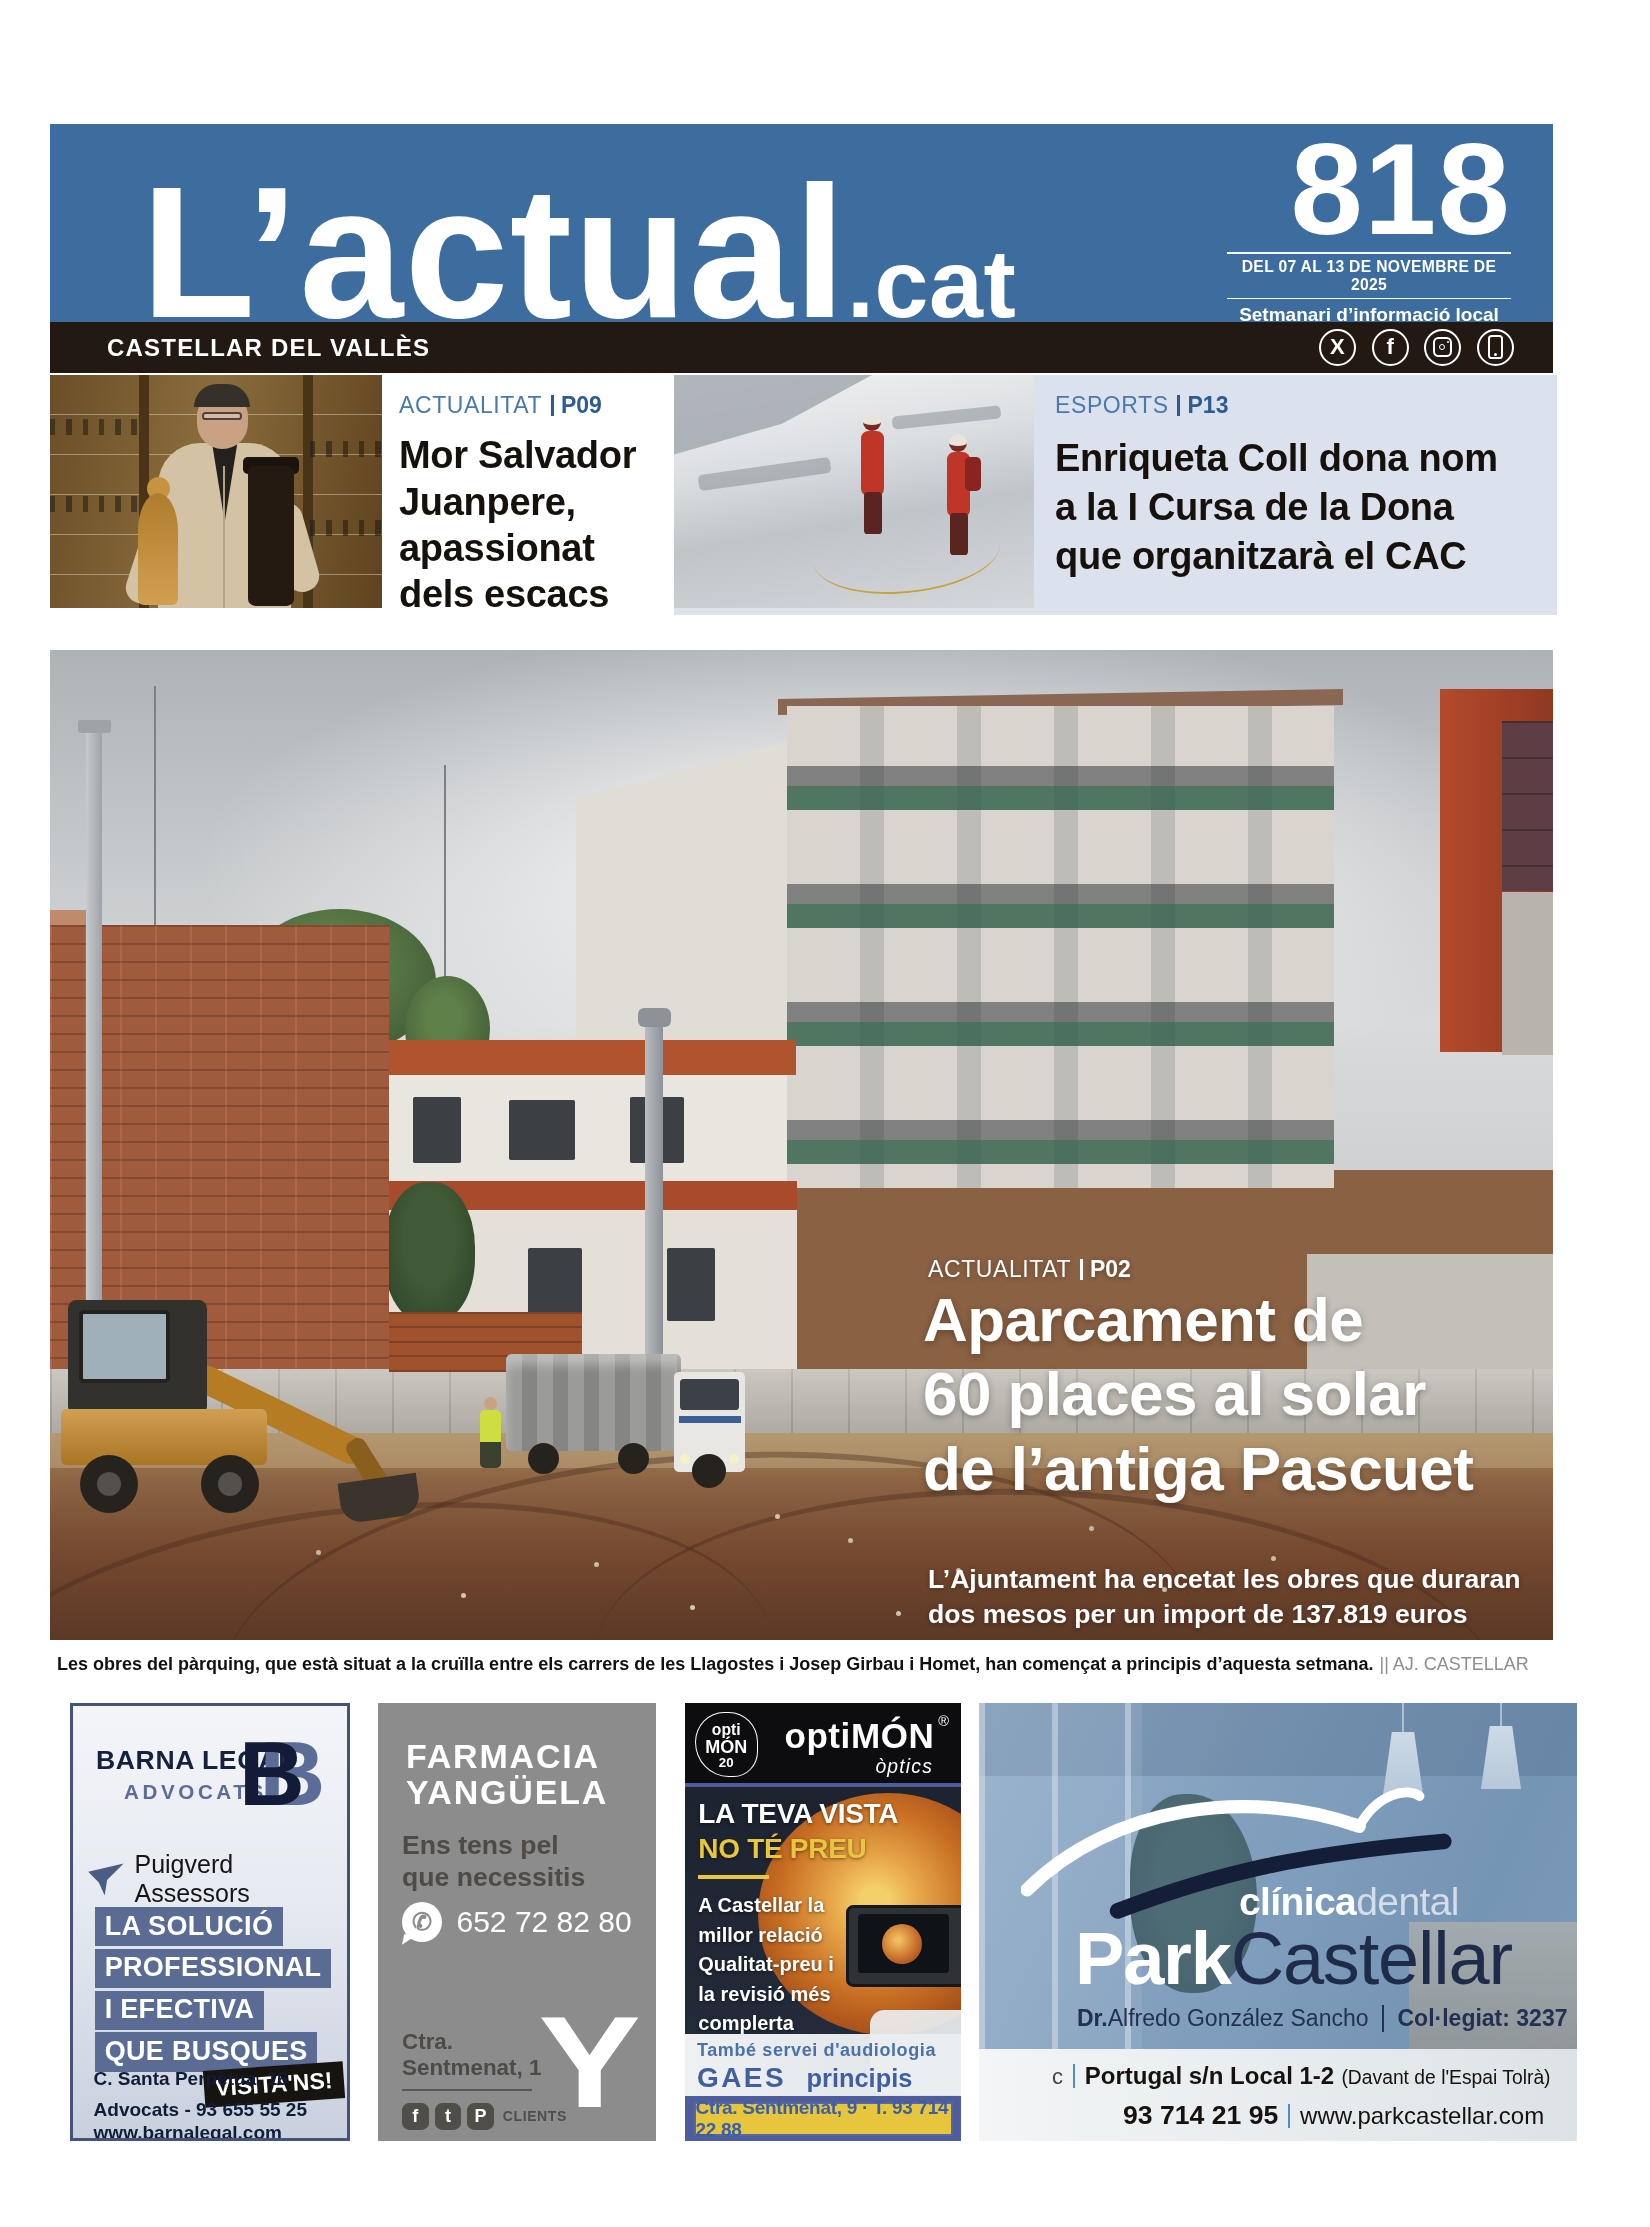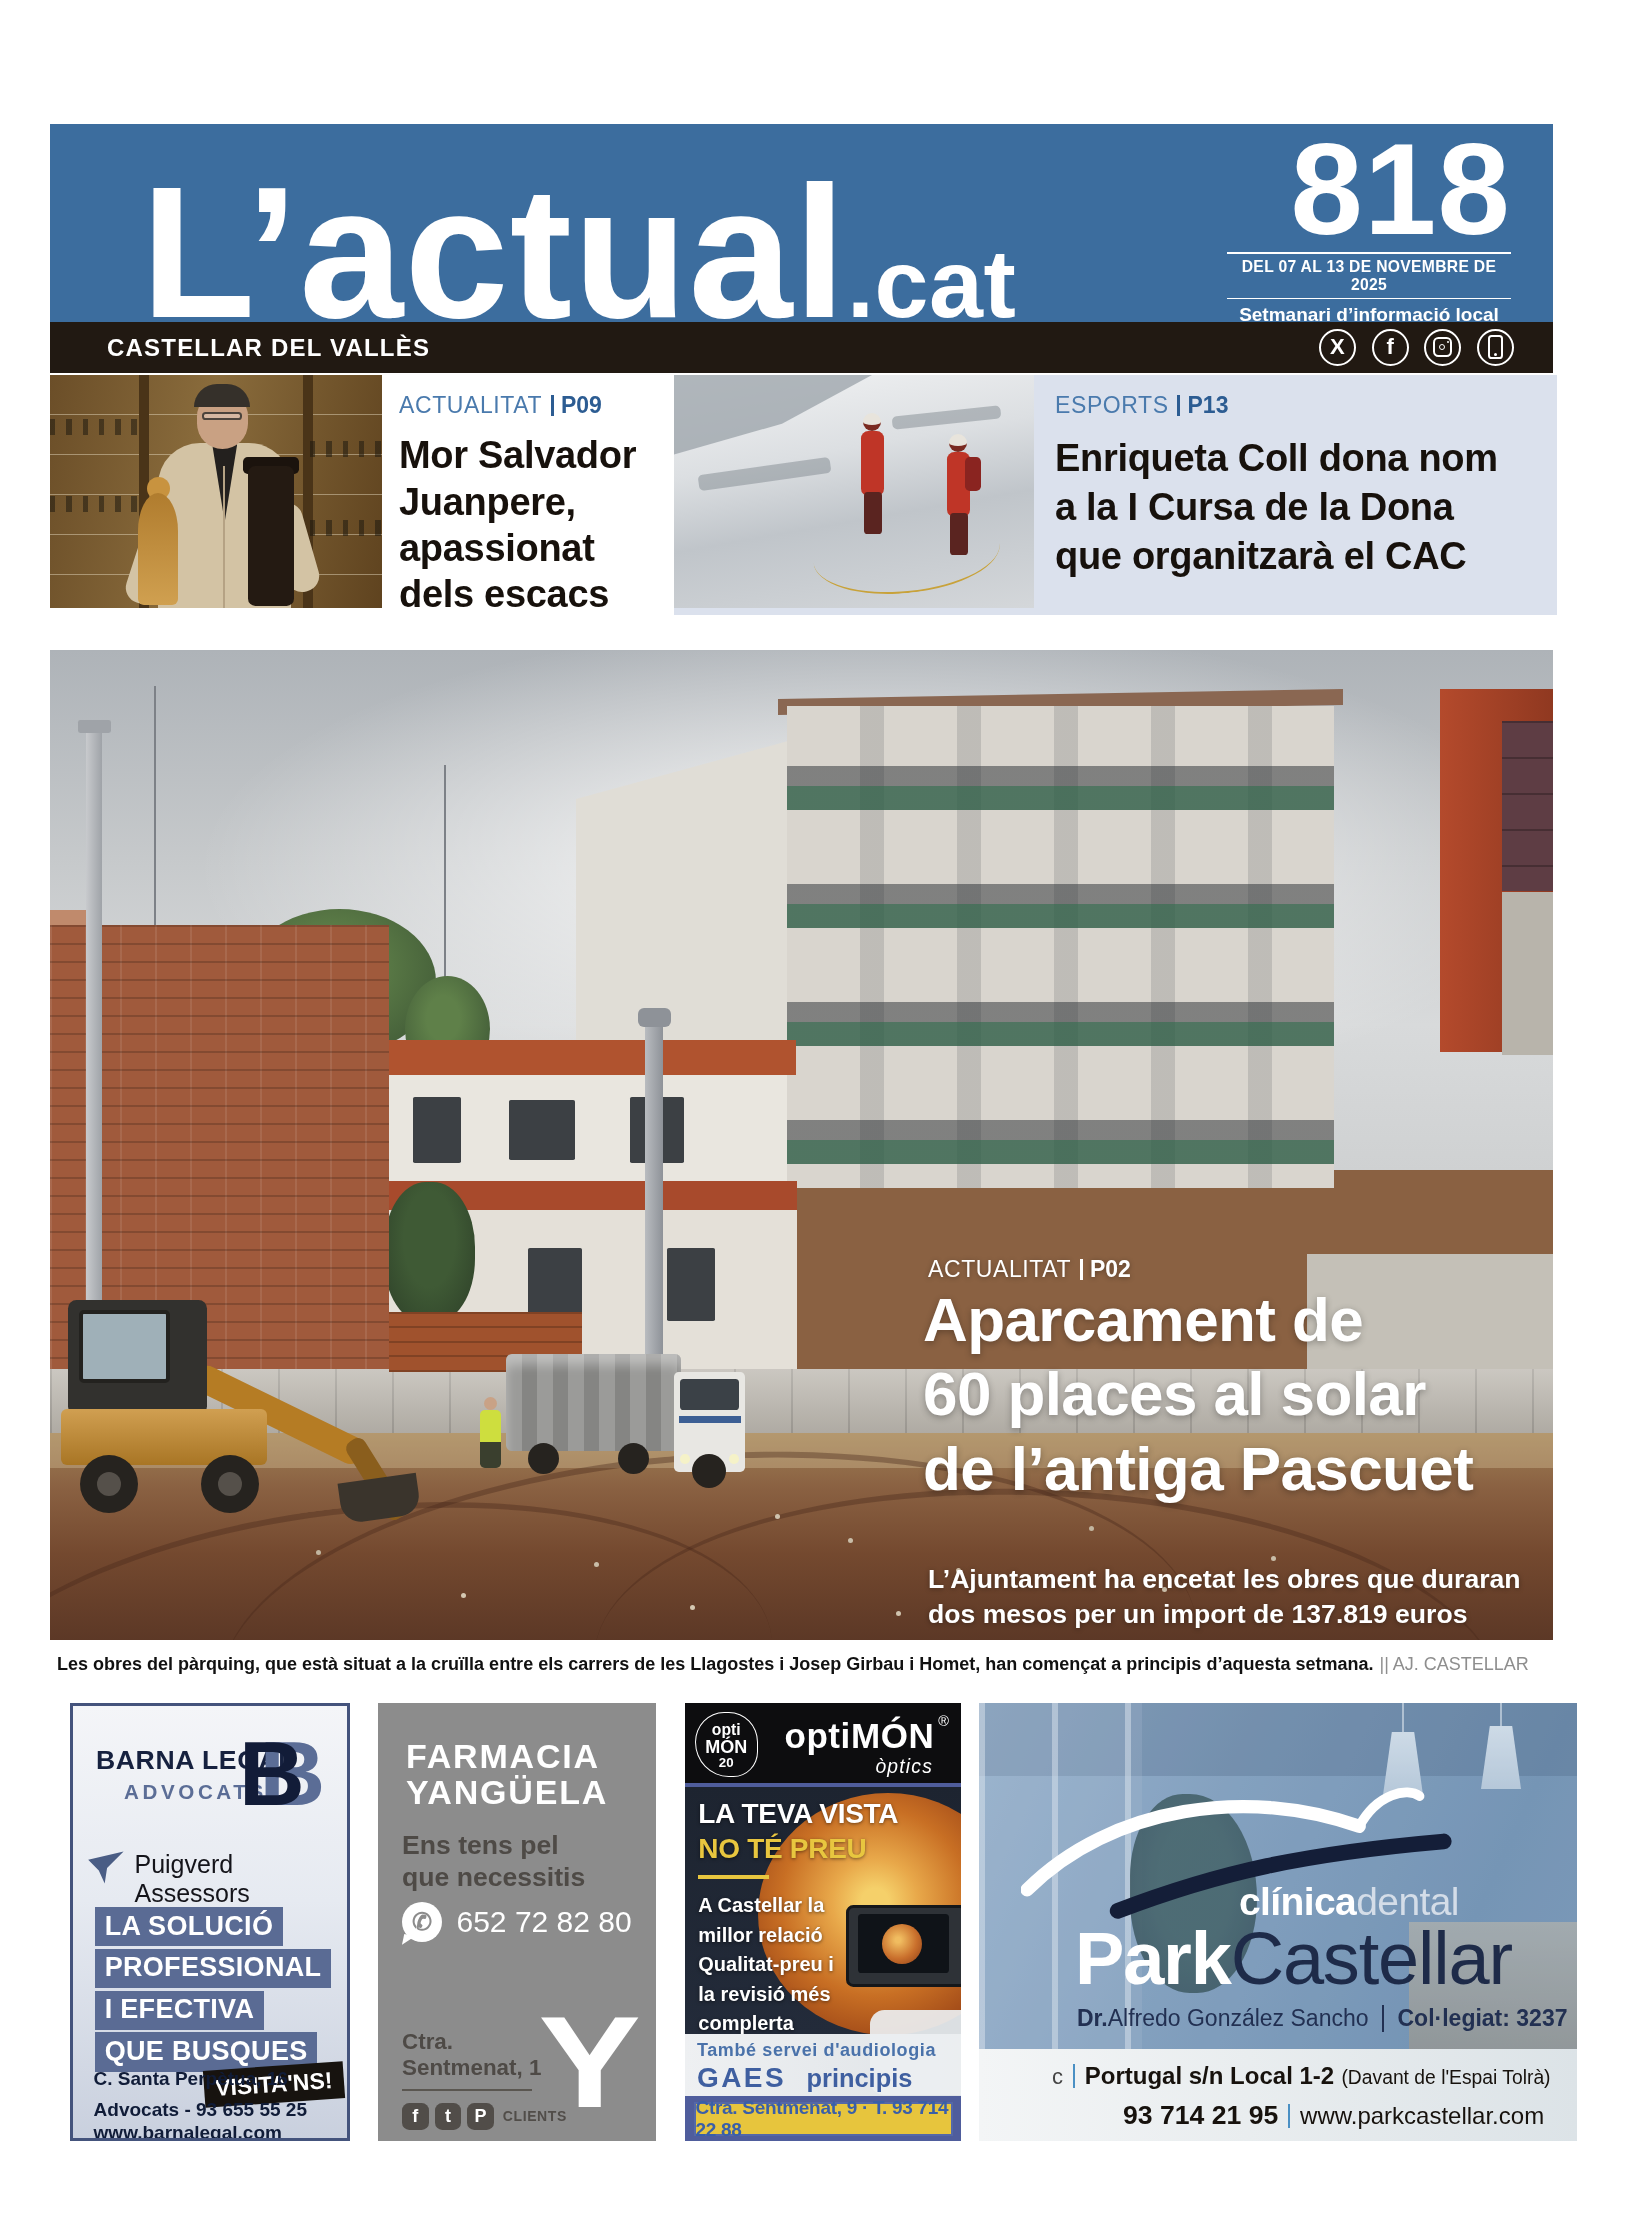--- a/index.html
+++ b/index.html
@@ -135,21 +135,21 @@
 
 
 .ad{position:absolute;top:1703px;overflow:hidden}
 
 .ad-barna{left:70px;width:280px;height:438px;border:3.6px solid #44537c;background:linear-gradient(180deg,#f4f5f8 0%,#e6eaf1 45%,#c9d0de 100%)}
 .bl-name1{position:absolute;left:23px;top:39px;font-size:26.6px;font-weight:bold;color:#16213f;letter-spacing:0.6px}
 .bl-name2{position:absolute;left:51px;top:74px;font-size:20.6px;font-weight:bold;color:#5b6d96;letter-spacing:3.6px}
 .bl-logo{position:absolute;right:17px;top:22px;width:91px;height:97px}
 .bl-logo .b-back{position:absolute;left:20.6px;top:0;font-size:91px;line-height:1;font-weight:bold;color:#5b6d96}
 .bl-logo .b-front{position:absolute;left:0;top:0;font-size:91px;line-height:1;font-weight:bold;color:#121c38}
-.bl-puig{position:absolute;left:14px;top:144px;display:flex;align-items:flex-start;gap:9.7px}
+.bl-puig{position:absolute;left:14px;top:144px;display:flex;align-items:center;gap:9.7px}
 .bl-arrow{width:39px;height:35px}
 .bl-puig-name{font-size:25px;color:#14141a}
 .bl-boxes{position:absolute;left:22px;top:201px}
 .bl-box{display:table;background:#5a6b94;color:#fff;font-size:27px;font-weight:bold;padding:3.6px 9.7px 4.8px;margin-bottom:2.4px;letter-spacing:0.3px}
 .bl-visit{position:absolute;right:9.7px;top:125px;background:#17130f;color:#fff;font-size:23px;font-weight:bold;padding:4.8px 11px;transform:rotate(-4deg)}
 .bl-address{position:absolute;left:20.6px;top:361px;font-size:19px;font-weight:bold;color:#101c38;line-height:1.28}
 .bl-contact1{position:absolute;left:20.6px;top:392px;font-size:19px;font-weight:bold;color:#101c38;line-height:1.22}
 
 .ad-yang{left:378px;width:278px;height:438px;background:#8c8c8c}
 .ya-logo{position:absolute;left:28px;top:35px;font-size:34px;font-weight:bold;color:#fff;letter-spacing:1.8px;line-height:1.06}

